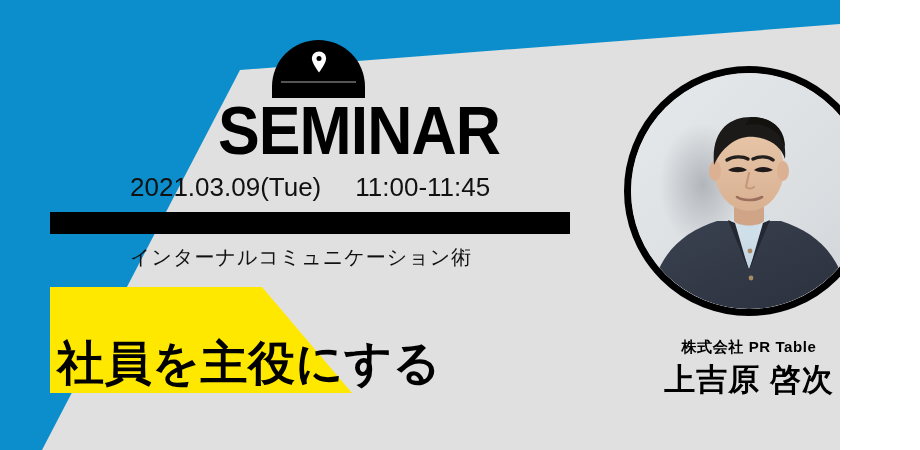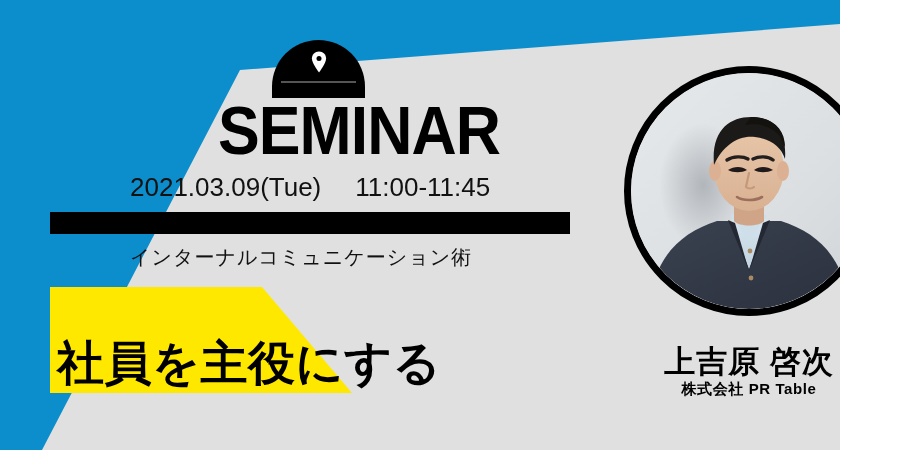--- a/index.html
+++ b/index.html
@@ -277,17 +277,17 @@
         <path d="M123 97 C128 93 136 93 142 97 C136 100 128 100 123 97 Z" fill="#20191a"></path>
 
         <path d="M118 100 L115 114 C117 116 121 116 123 114" stroke="#c49878" stroke-width="2.2" fill="none" stroke-linecap="round"></path>
 
         <path d="M106 124 C112 128 124 128 131 124" stroke="#9c6f5c" stroke-width="2.6" fill="none" stroke-linecap="round"></path>
       </svg>
     </div>
   </div>
 
   <div id="speaker-block">
+    <div id="speaker-company">株式会社 PR Table</div>
     <div id="speaker-name">上吉原 啓次</div>
-    <div id="speaker-company">株式会社 PR Table</div>
   </div>
 
 </div>
 
 </body></html>

